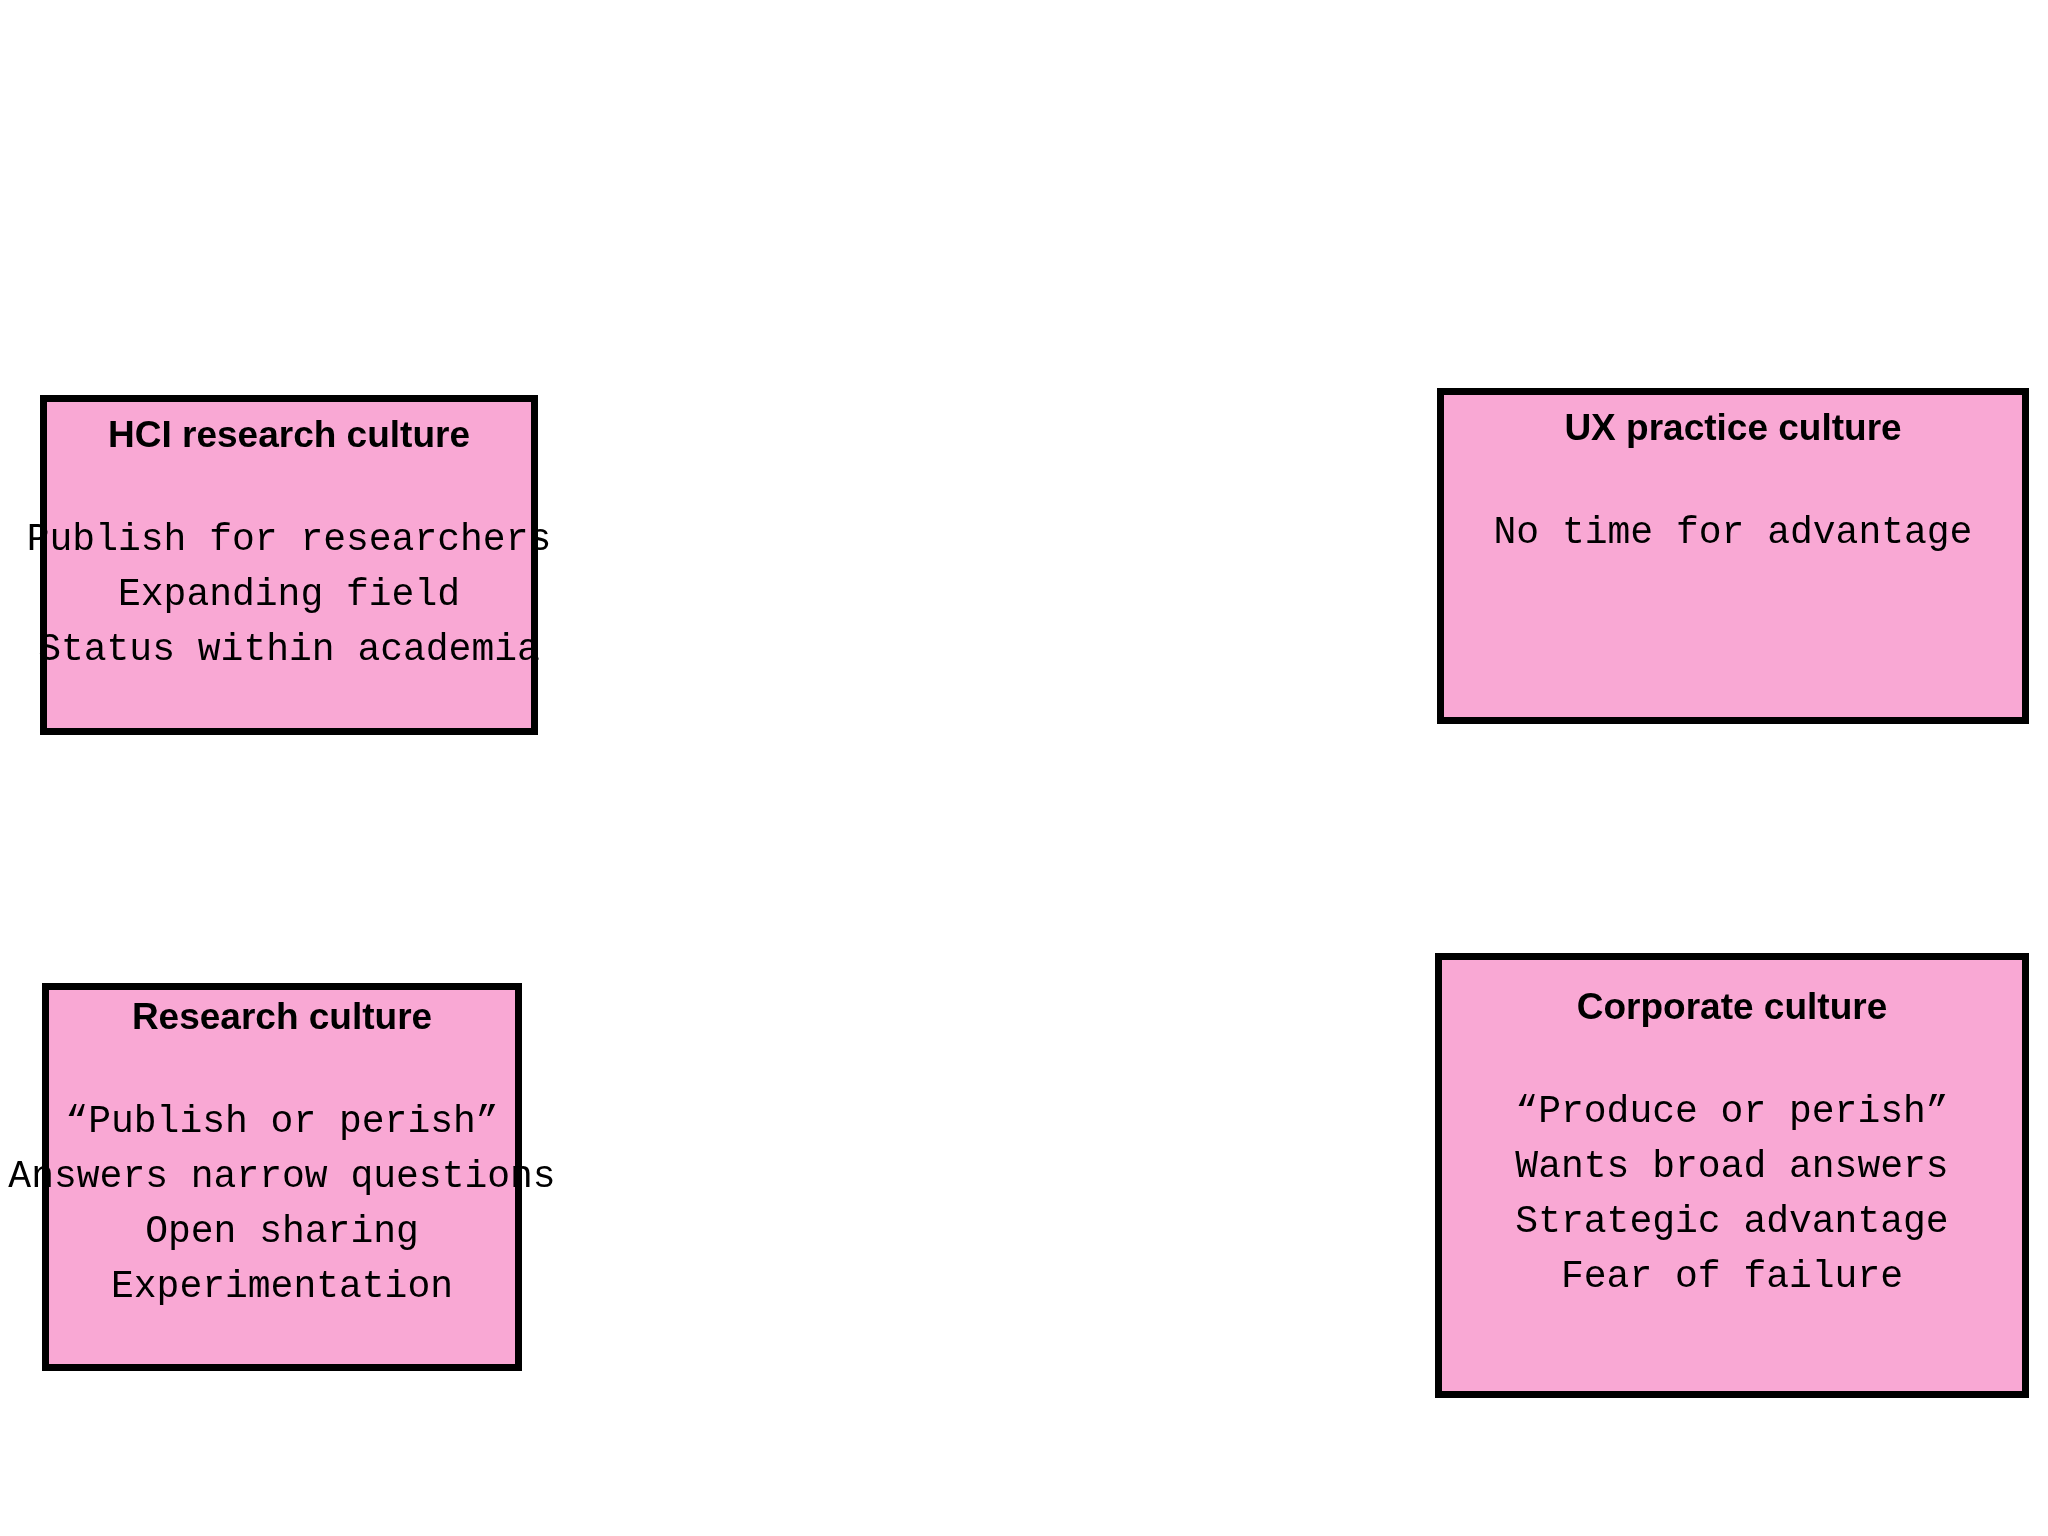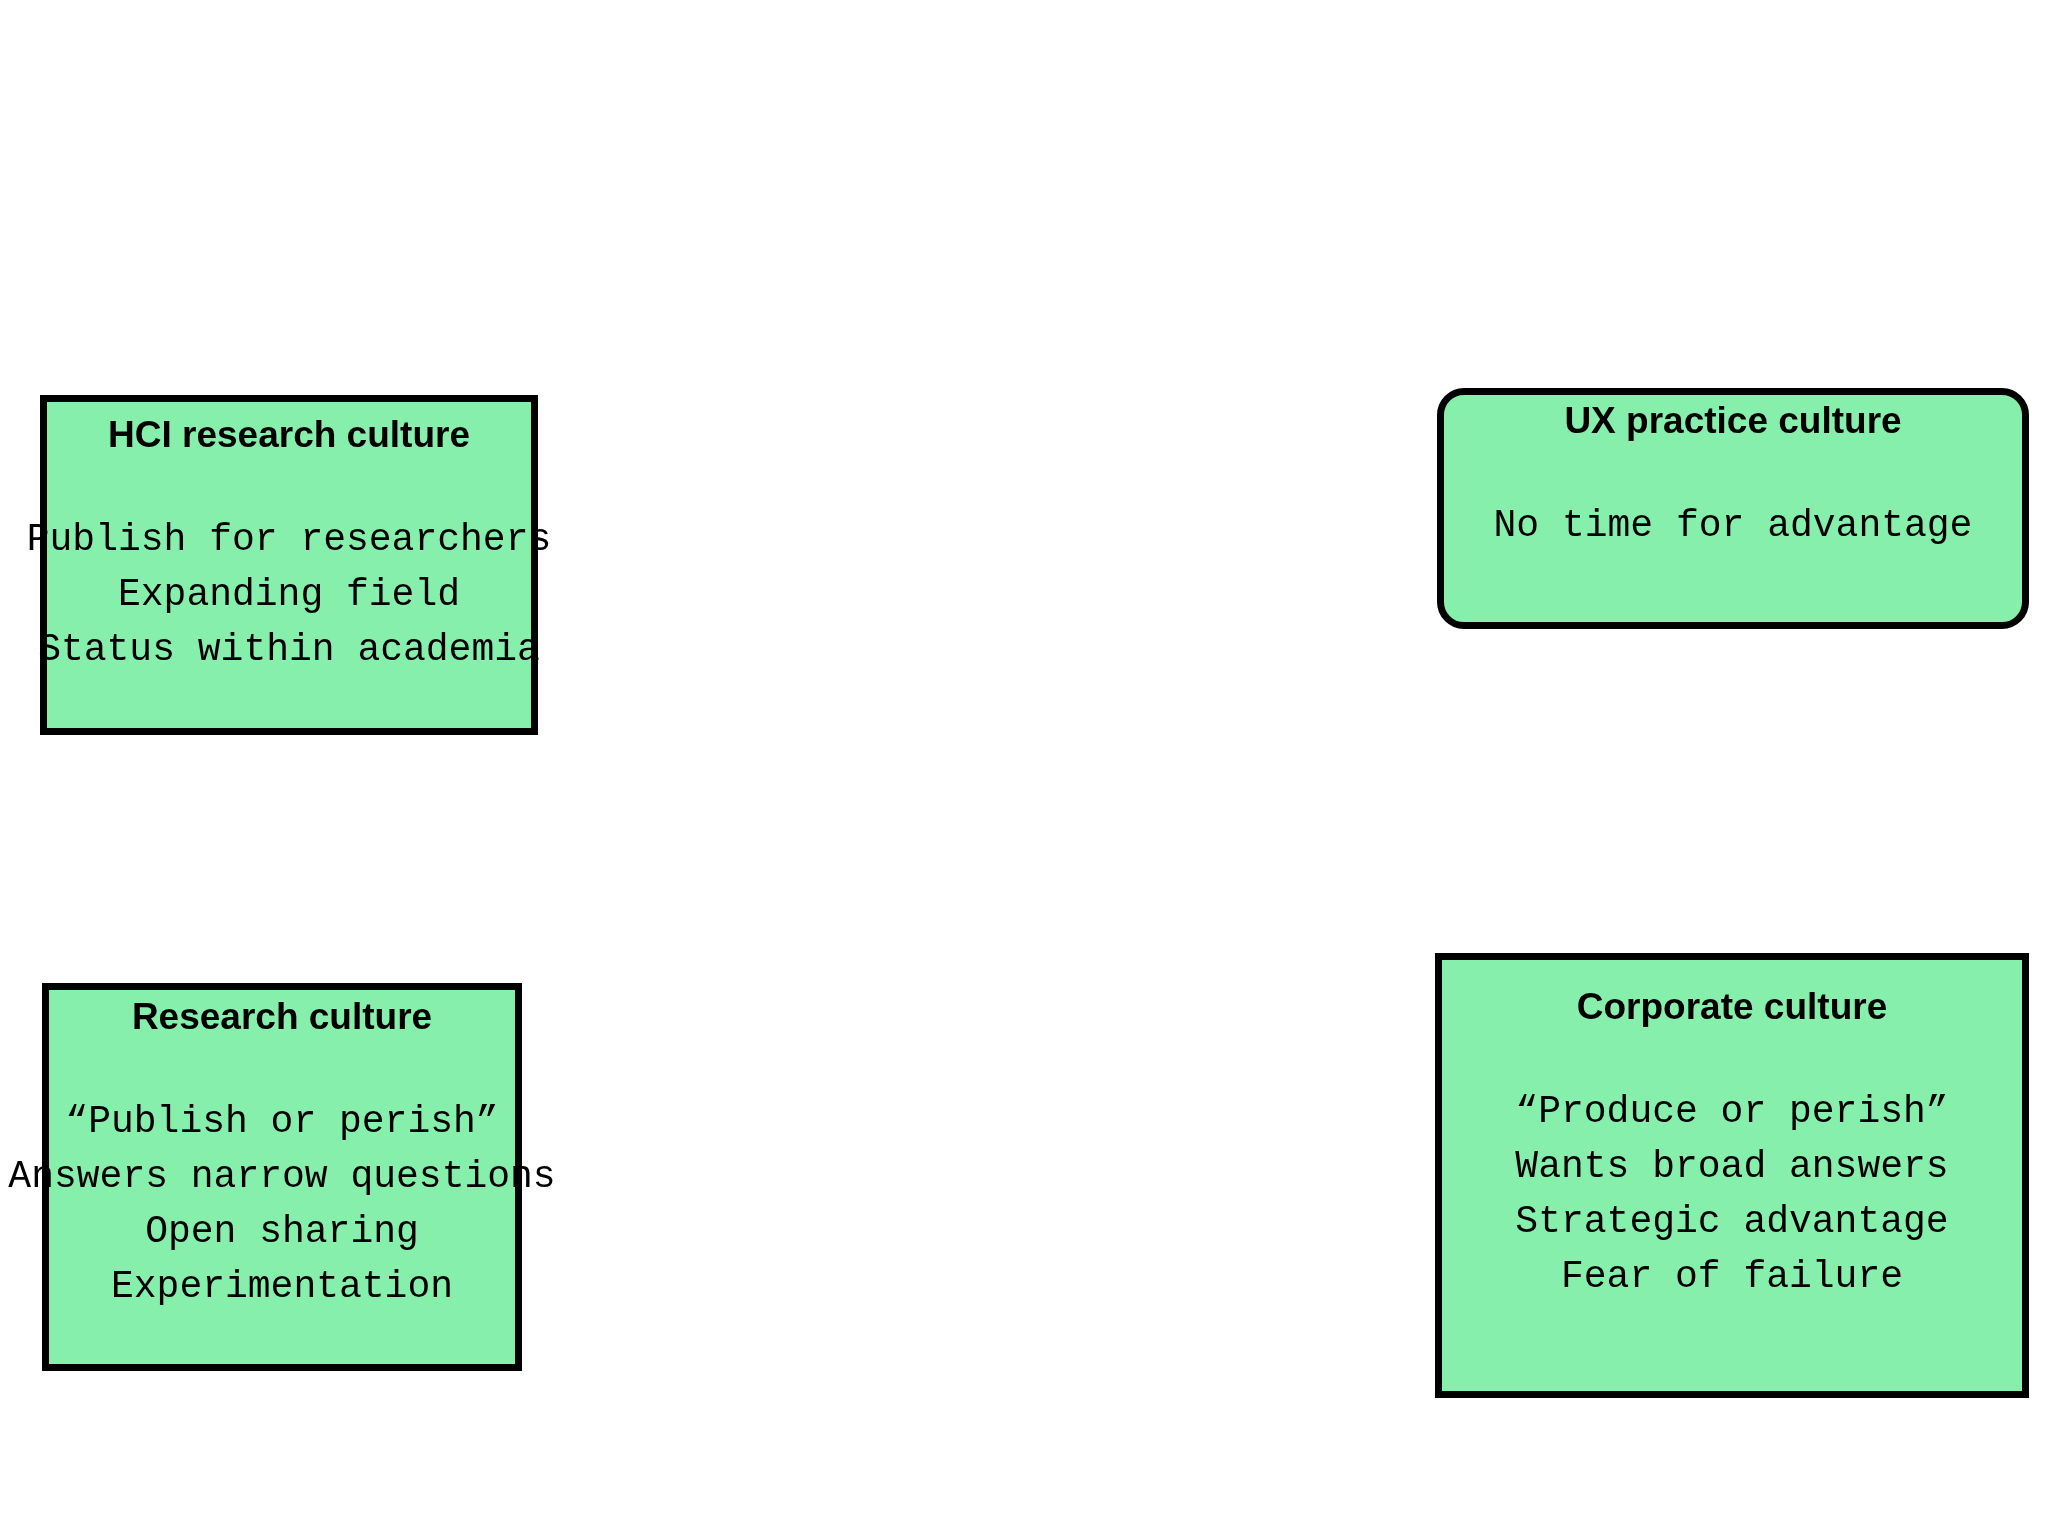--- a/index.html
+++ b/index.html
@@ -12,21 +12,21 @@
     width: 2048px;
     height: 1536px;
     background: #ffffff;
     overflow: hidden;
     font-family: "Liberation Sans", sans-serif;
     color: #000000;
   }
   .culture-box {
     position: absolute;
     box-sizing: border-box;
-    background: #86efac;
+    background: #f9a8d4;
     border: 7px solid #000000;
   }
   .box-title {
     font-size: 37px;
     font-weight: bold;
     line-height: 52px;
     display: flex;
     justify-content: center;
     white-space: nowrap;
   }
@@ -45,22 +45,22 @@
     left: 40px;
     top: 395px;
     width: 498px;
     height: 340px;
     padding-top: 7px;
   }
   #box-ux {
     left: 1437px;
     top: 388px;
     width: 592px;
-    height: 241px;
-    border-radius: 27px;
+    height: 336px;
+    padding-top: 7px;
   }
   #box-research {
     left: 42px;
     top: 983px;
     width: 480px;
     height: 388px;
     padding-top: 1px;
   }
   #box-corporate {
     left: 1435px;

